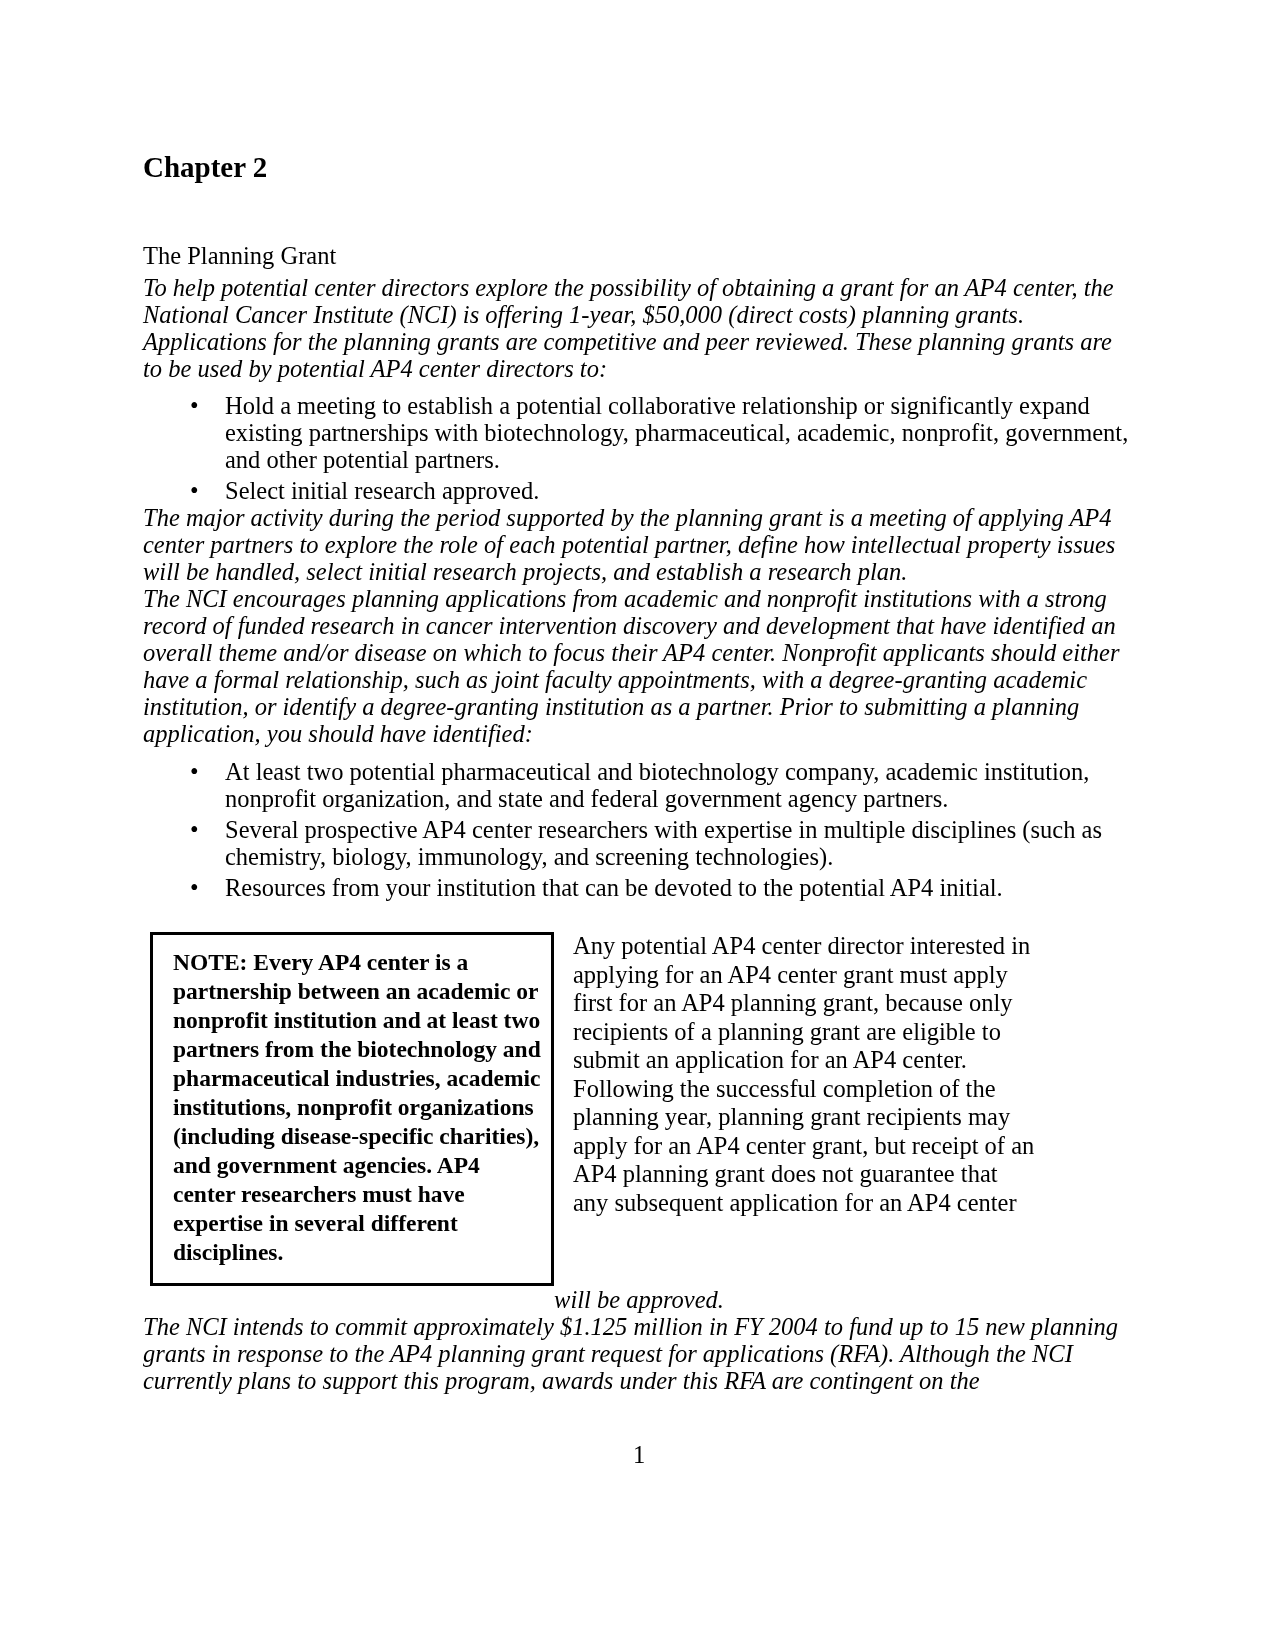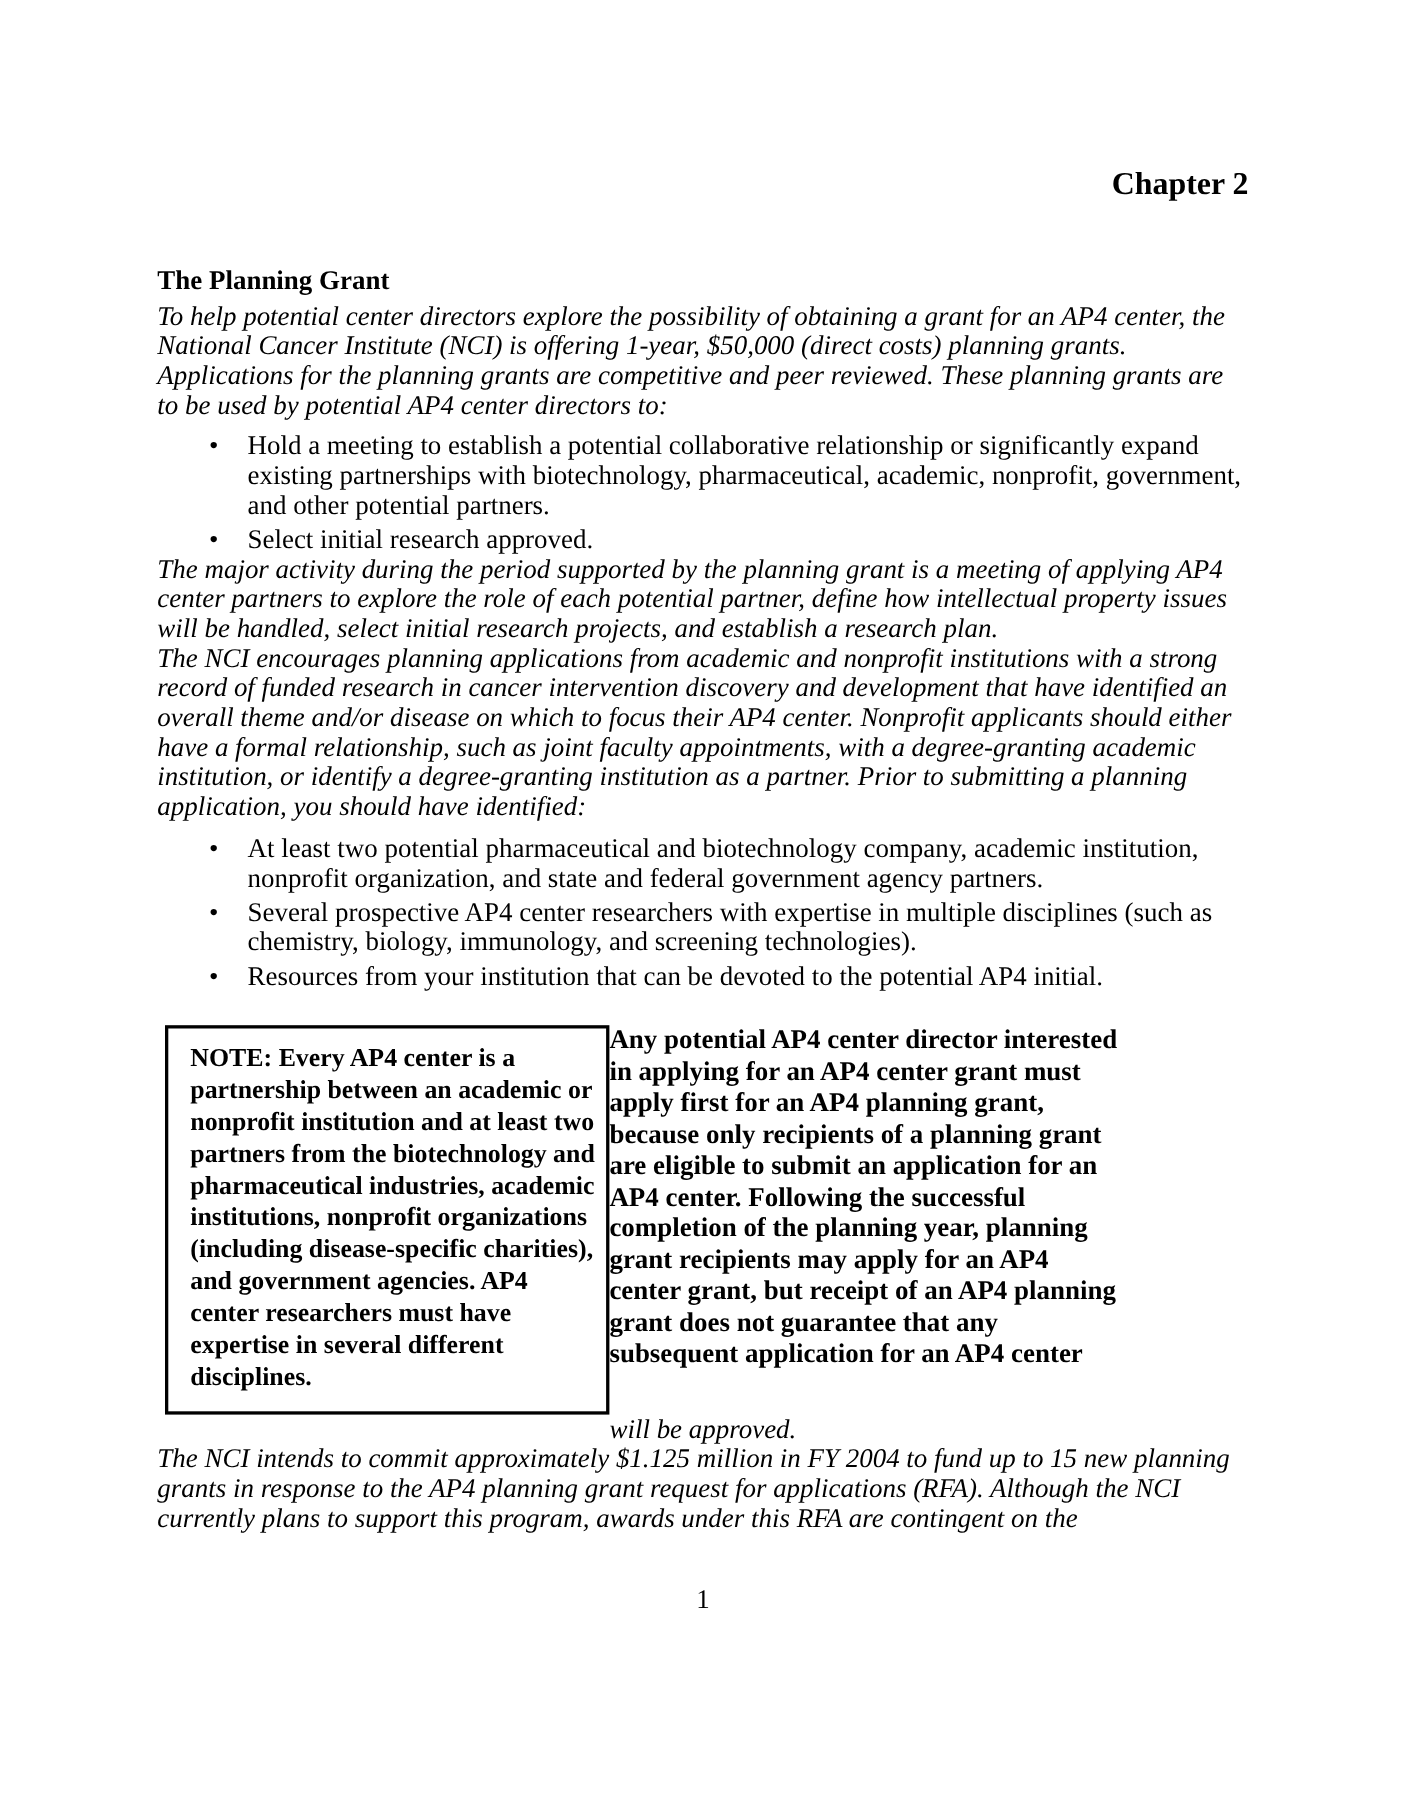--- a/index.html
+++ b/index.html
@@ -15,28 +15,28 @@
     background: #ffffff;
     color: #000000;
     font-family: "Liberation Serif", "DejaVu Serif", serif;
     font-size: 24.5px;
     line-height: 27px;
     box-sizing: border-box;
     padding: 150px 140px 0 143px;
     overflow: hidden;
   }
   .title-block {
-    text-align: right;
+    text-align: left;
     font-weight: bold;
     font-size: 29px;
     line-height: 35px;
     margin: 0 0 57px 0;
   }
   .section-heading {
-    font-weight: bold;
+    font-weight: normal;
     font-size: 24.5px;
     line-height: 27px;
     margin: 0 0 5px 0;
   }
   p.para {
     margin: 0;
     font-style: italic;
   }
   .p2 { margin-top: 38px; }
   .p3 { margin-top: 29px; }
@@ -65,23 +65,23 @@
     border: 3px solid #000000;
     padding: 13px 10px 16px 20px;
     font-weight: bold;
     font-size: 23.5px;
     line-height: 29px;
     flex: none;
   }
   .right-col {
     flex: none;
     width: 465px;
+    margin-left: 19px;
     font-size: 24.5px;
     line-height: 28.5px;
-    font-weight: bold;
   }
   .continuation { margin-top: 18px; text-align: center; }
   .p4 { margin-top: 31px; }
   .page-number {
     margin-top: 47px;
     text-align: center;
   }
 </style>
 </head>
 <body>

